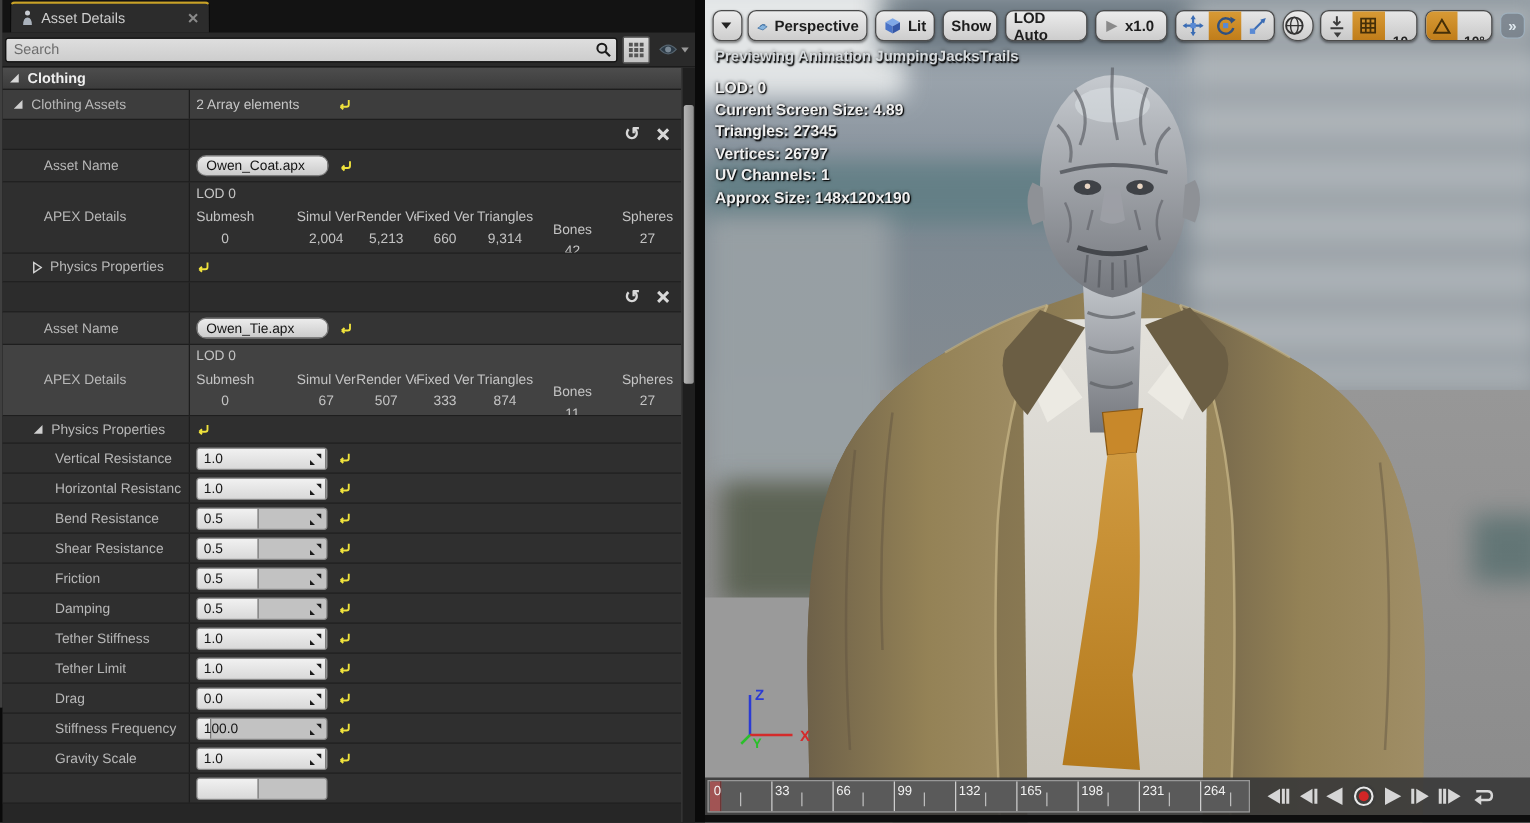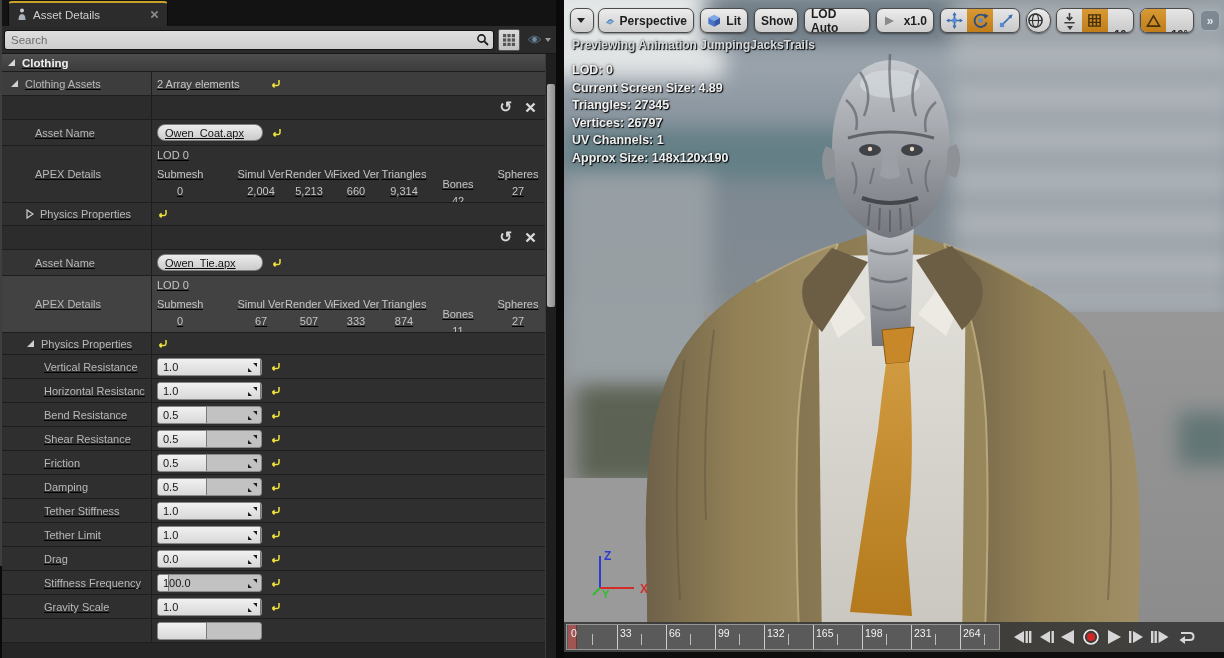--- a/index.html
+++ b/index.html
@@ -1,21 +1,21 @@
 <!DOCTYPE html>
 <html style="--accent-orange: #c07d1a; --accent-orange-hi: #d89a35; --tab-stripe: #c9a227; --revert-yellow: #efe23c; --playhead-red: #a15454; --record-red: #d22626; --axis-x: #d42b2b; --axis-y: #2bbf2b; --axis-z: #2b3bd4; --button-text: #1d1d1d; --panel-bg: #262626; --row-bg: #2f2f2f; --row-highlight-bg: #424242;"><head>
 <meta charset="utf-8">
 <style>
   html,body{margin:0;padding:0;background:#0a0a0a;width:1224px;height:658px;overflow:hidden;
     font-family:"Liberation Sans", sans-serif;-webkit-font-smoothing:antialiased;}
   .app{position:relative;width:1224px;height:658px;}
 
   
   .left-pane{position:absolute;left:0;top:0;width:556px;height:566px;background:#262626;
-    border-left:2px solid #3f3f3f;box-sizing:border-box;text-decoration:underline;}
+    border-left:2px solid #3f3f3f;box-sizing:border-box;}
   .tabbar{height:26px;background:#131313;position:relative;}
   .tab{position:absolute;left:6px;top:1px;width:160px;height:25px;background:#2c2c2c;
     border:1px solid #0a0a0a;border-bottom:none;border-top:2px solid var(--tab-stripe);
     border-radius:4px 4px 0 0;display:flex;align-items:center;gap:6px;padding:0 8px;box-sizing:border-box;}
   .tab-title{color:#cfcfcf;font-size:11.5px;flex:1;}
   .tab-close{color:#8a8a8a;display:flex;align-items:center;}
   .searchrow{height:28px;background:#2a2a2a;display:flex;align-items:center;padding:0 2px;gap:4px;border-bottom:1px solid #171717;box-sizing:border-box;}
   .searchbox{position:relative;flex:1;height:20px;}
   .searchbox input{width:100%;height:20px;box-sizing:border-box;background:linear-gradient(#dedede,#cdcdcd);
     border:1px solid #121212;border-radius:3px;padding:0 22px 0 6px;font-size:11.5px;color:#333;
@@ -62,21 +62,21 @@
   .bg-base{position:absolute;inset:0;background:linear-gradient(180deg,#b9c0c6 0%,#9fa8b0 6%,#8c96a0 18%,#7e8992 30%,#828a91 44%,#8a9095 48%,#8e8e8e 60%,#8a8a8a 100%);}
   .blob{position:absolute;filter:blur(10px);}
   .ground{position:absolute;}
   .char{position:absolute;left:0;top:0;}
   .vp-text{position:absolute;color:#d6dadd;font-size:12px;font-weight:bold;text-shadow:1px 1px 1px #000,0 0 3px rgba(0,0,0,.6);}
   .stats{position:absolute;left:8px;top:62px;}
   .stats div{color:#f0f0f0;font-size:12.5px;font-weight:bold;line-height:17.5px;text-shadow:1px 1px 1px #000,0 0 3px rgba(0,0,0,.7);}
   .toolbar{position:absolute;left:0;top:8px;width:660px;height:25px;}
   .vbtn{position:absolute;top:0;height:25px;border-radius:7px;background:linear-gradient(#ececec,#cdcdcd);
     border:1px solid #4a4a4a;color:var(--button-text);font-size:12px;font-weight:bold;display:flex;align-items:center;
-    justify-content:space-between;gap:5px;box-sizing:border-box;box-shadow:0 1px 2px rgba(0,0,0,.45);padding:0 6px;}
+    justify-content:flex-start;gap:5px;box-sizing:border-box;box-shadow:0 1px 2px rgba(0,0,0,.45);padding:0 6px;}
   .vgroup{position:absolute;top:0;height:25px;border-radius:7px;background:linear-gradient(#e6e6e6,#c9c9c9);
     border:1px solid #4a4a4a;display:flex;align-items:stretch;box-sizing:border-box;box-shadow:0 1px 2px rgba(0,0,0,.45);overflow:hidden;}
   .seg{width:26px;display:flex;flex-direction:column;align-items:center;justify-content:center;gap:1px;}
   .seg.sel{background:linear-gradient(var(--accent-orange-hi),var(--accent-orange));}
   .seg .num{font-size:11px;font-weight:bold;color:#222;line-height:11px;margin-top:32px;}
   .vcaret{width:0;height:0;border-left:3px solid transparent;border-right:3px solid transparent;border-top:4px solid #3c3c3c;}
   .overflow-btn{position:absolute;top:2px;height:21px;width:20px;border-radius:6px;background:rgba(96,108,120,.55);
     border:1px solid #9fb0bd;color:#dfe8ee;font-size:12px;font-weight:bold;display:flex;align-items:center;justify-content:center;box-sizing:border-box;}
   .gizmo{position:absolute;left:24px;top:546px;}
   .timeline{position:absolute;left:0;top:622px;width:660px;height:30px;background:rgba(58,58,58,.92);}

